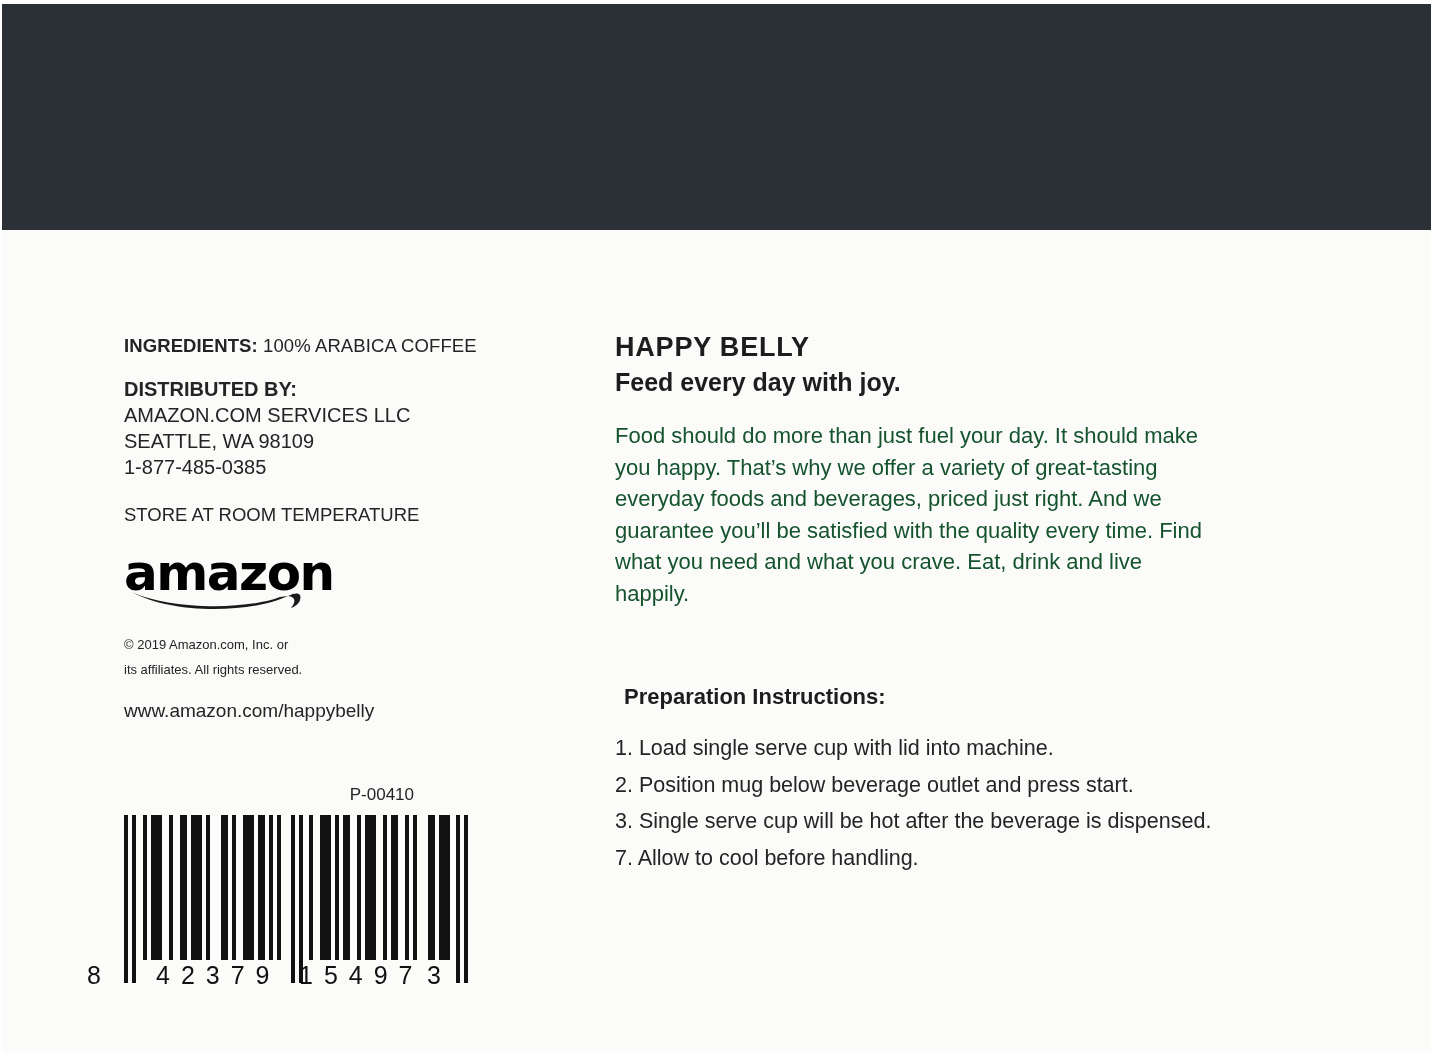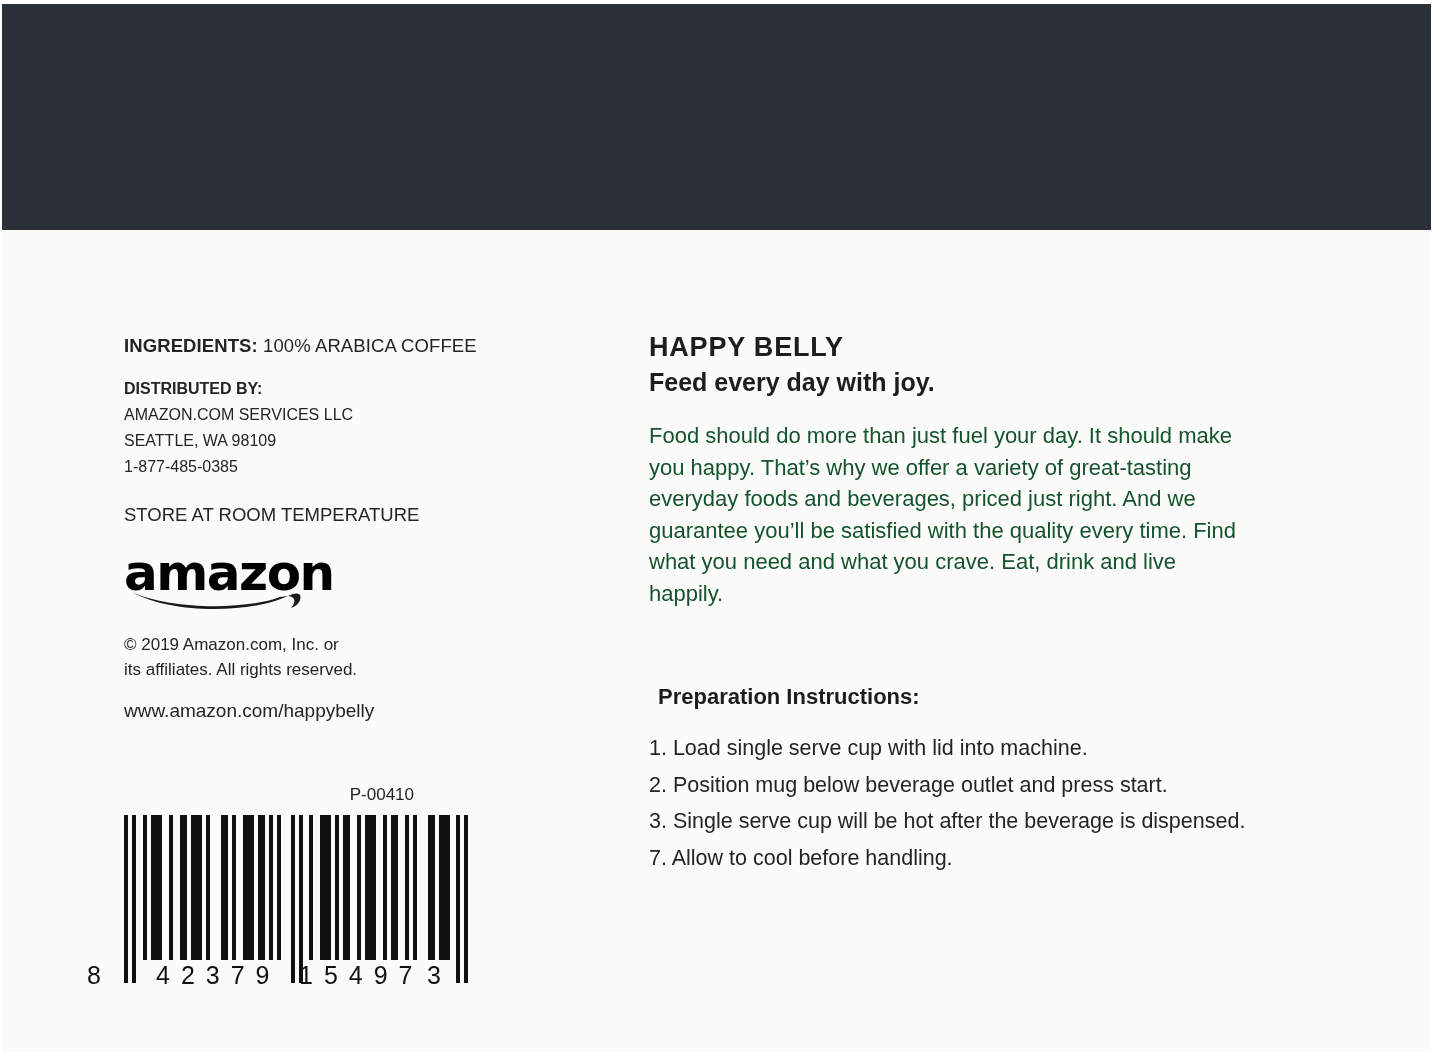--- a/index.html
+++ b/index.html
@@ -74,21 +74,21 @@
     font-size: 18.5px;
     letter-spacing: 0.1px;
     color: #242424;
     margin-bottom: 19px;
     white-space: nowrap;
   }
   .ingredients .lbl {
     font-weight: bold;
   }
   .dist-block {
-    font-size: 16px;
+    font-size: 20px;
     line-height: 26px;
     color: #242424;
     margin-bottom: 24px;
   }
   .dist-block .lbl {
     font-weight: bold;
     display: block;
   }
   .store-line {
     font-size: 18.5px;
@@ -111,21 +111,21 @@
   }
   .amazon-smile {
     position: absolute;
     left: 6px;
     top: 40px;
     width: 176px;
     height: 26px;
     overflow: hidden;
   }
   .copyright {
-    font-size: 17px;
+    font-size: 13px;
     line-height: 25px;
     color: #242424;
     margin-bottom: 18px;
   }
   .website {
     font-size: 19px;
     color: #242424;
   }
 
   
@@ -181,21 +181,21 @@
     top: 0;
   }
   .d-left   { left: -37px; }
   .d-mid1   { left: 32px; letter-spacing: 11px; }
   .d-mid2   { left: 175px; letter-spacing: 11px; }
   .d-right  { left: 303px; }
 
   
   .right-col {
     position: absolute;
-    left: 647px;
+    left: 613px;
     top: 100px;
     width: 640px;
   }
   .brand-name {
     font-size: 27px;
     font-weight: bold;
     letter-spacing: 0.8px;
     color: #1d1d1d;
     line-height: 34px;
   }

